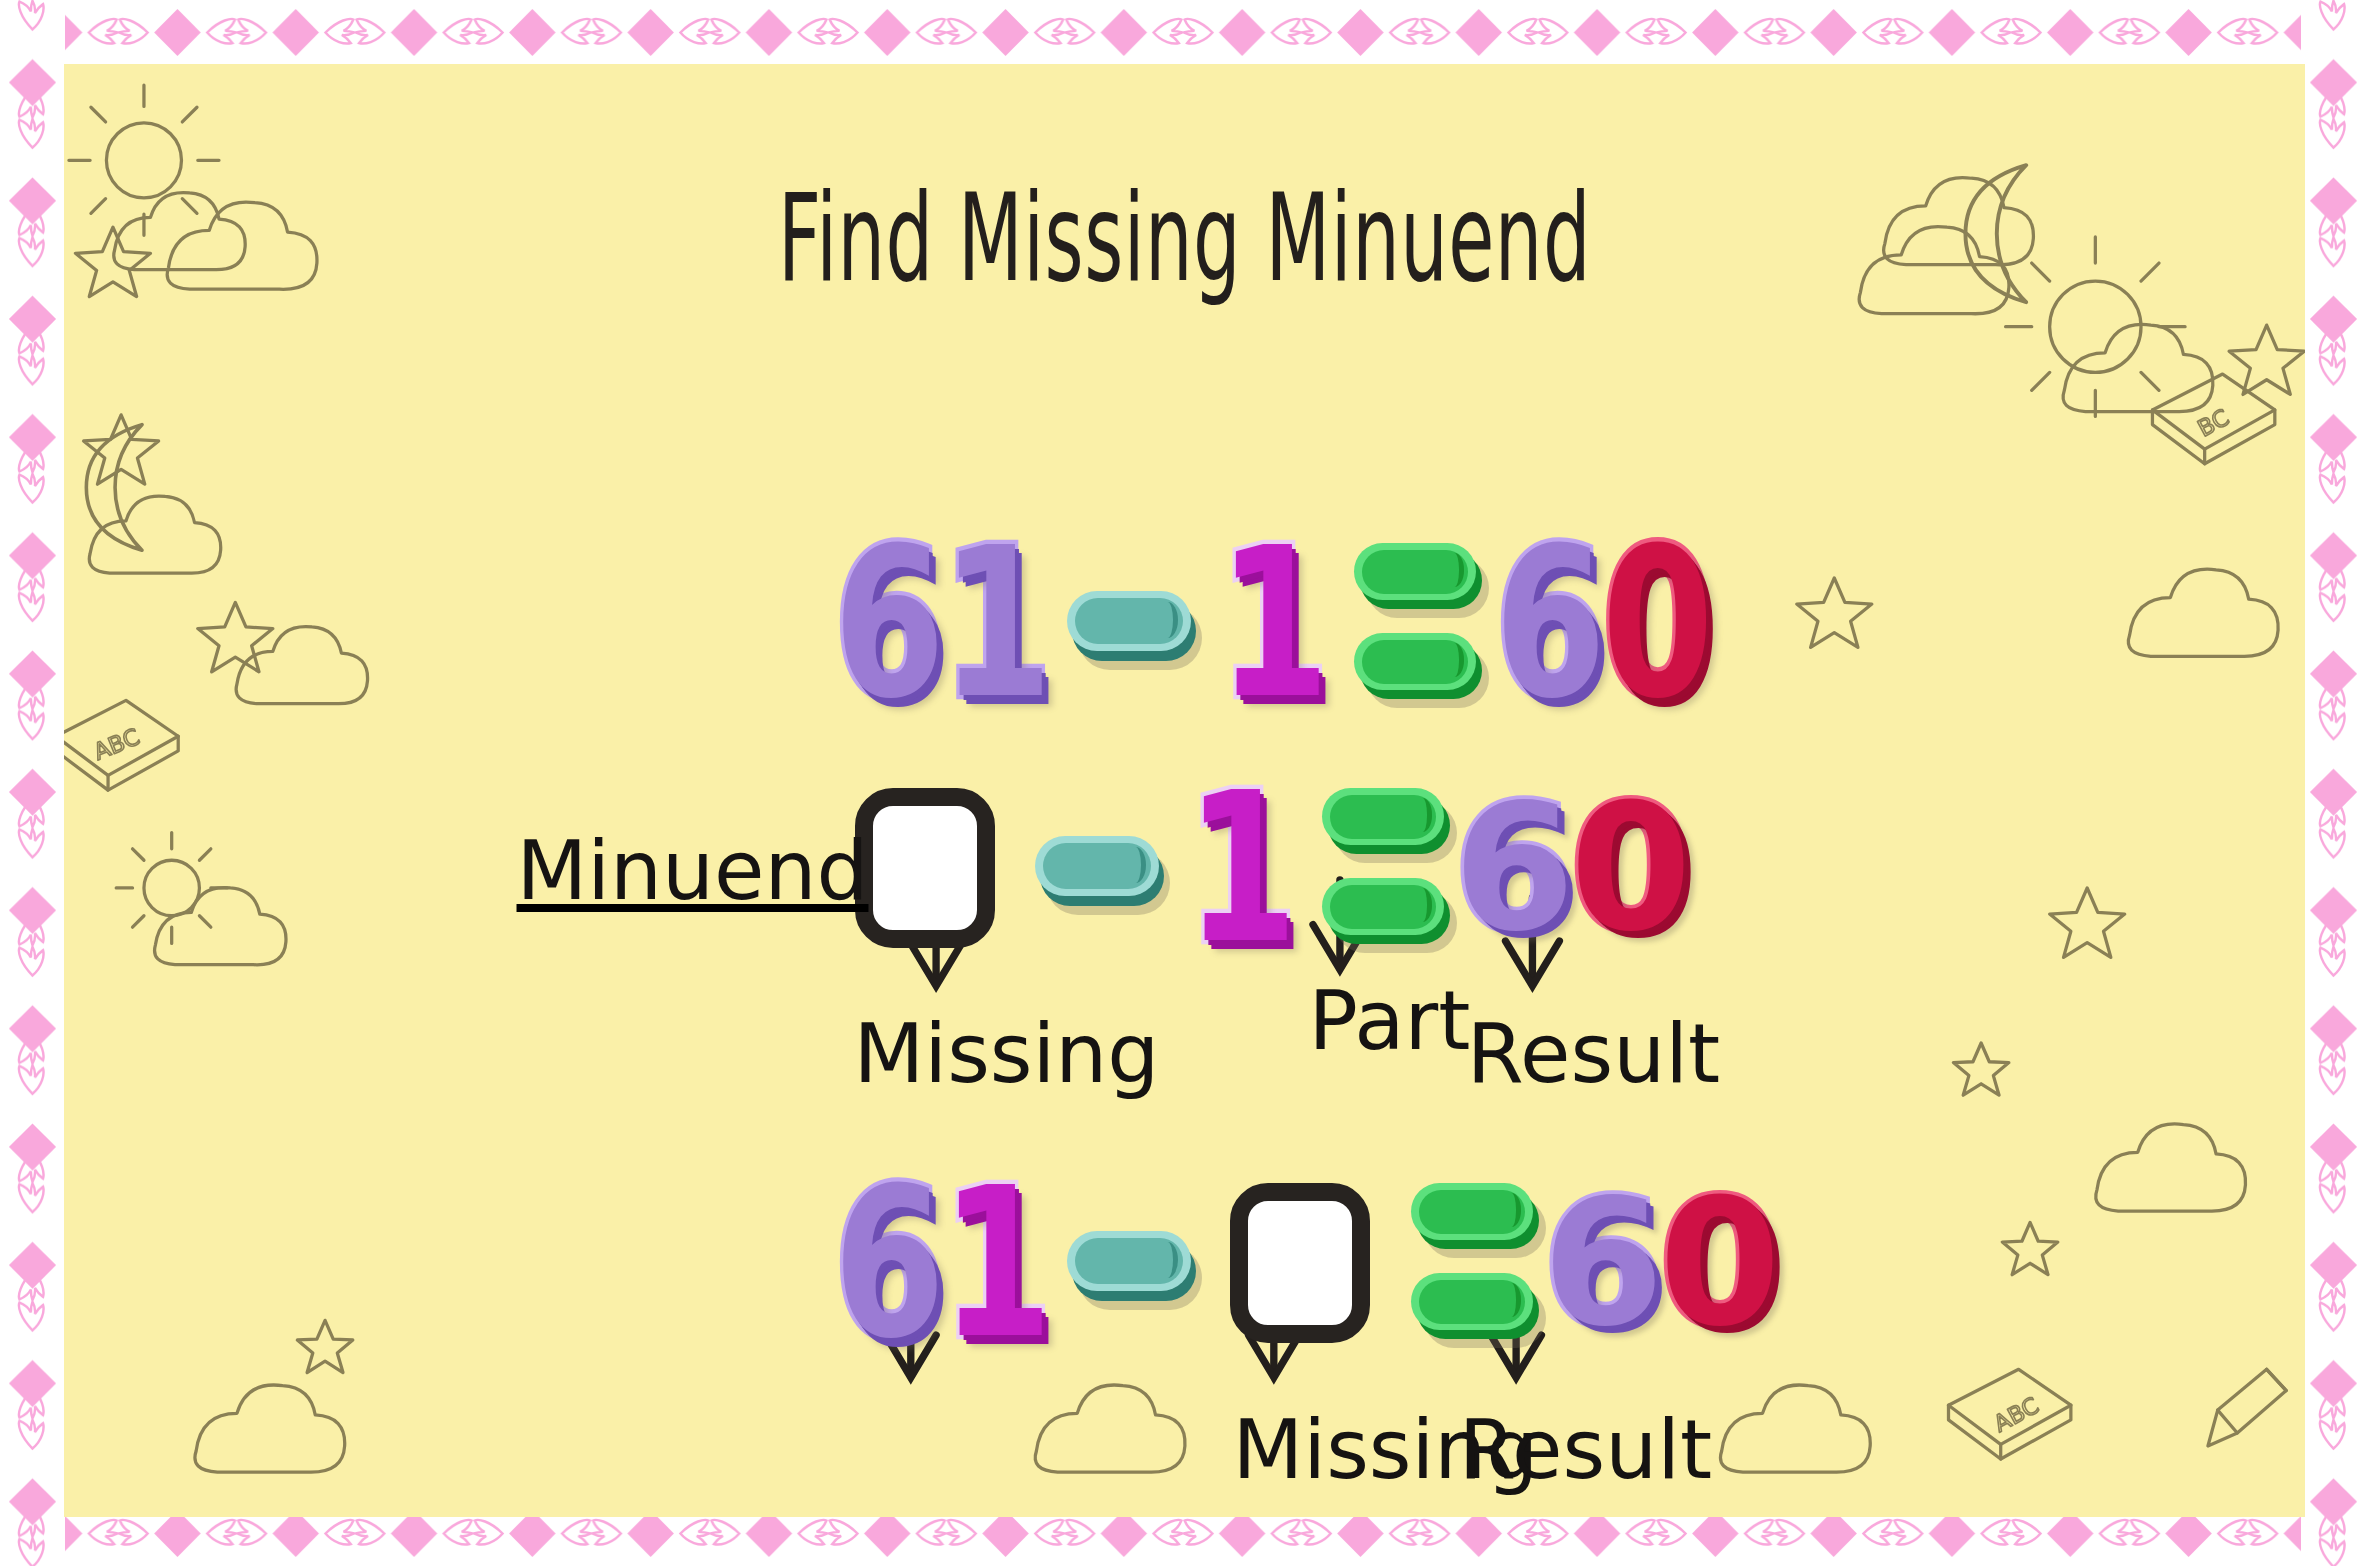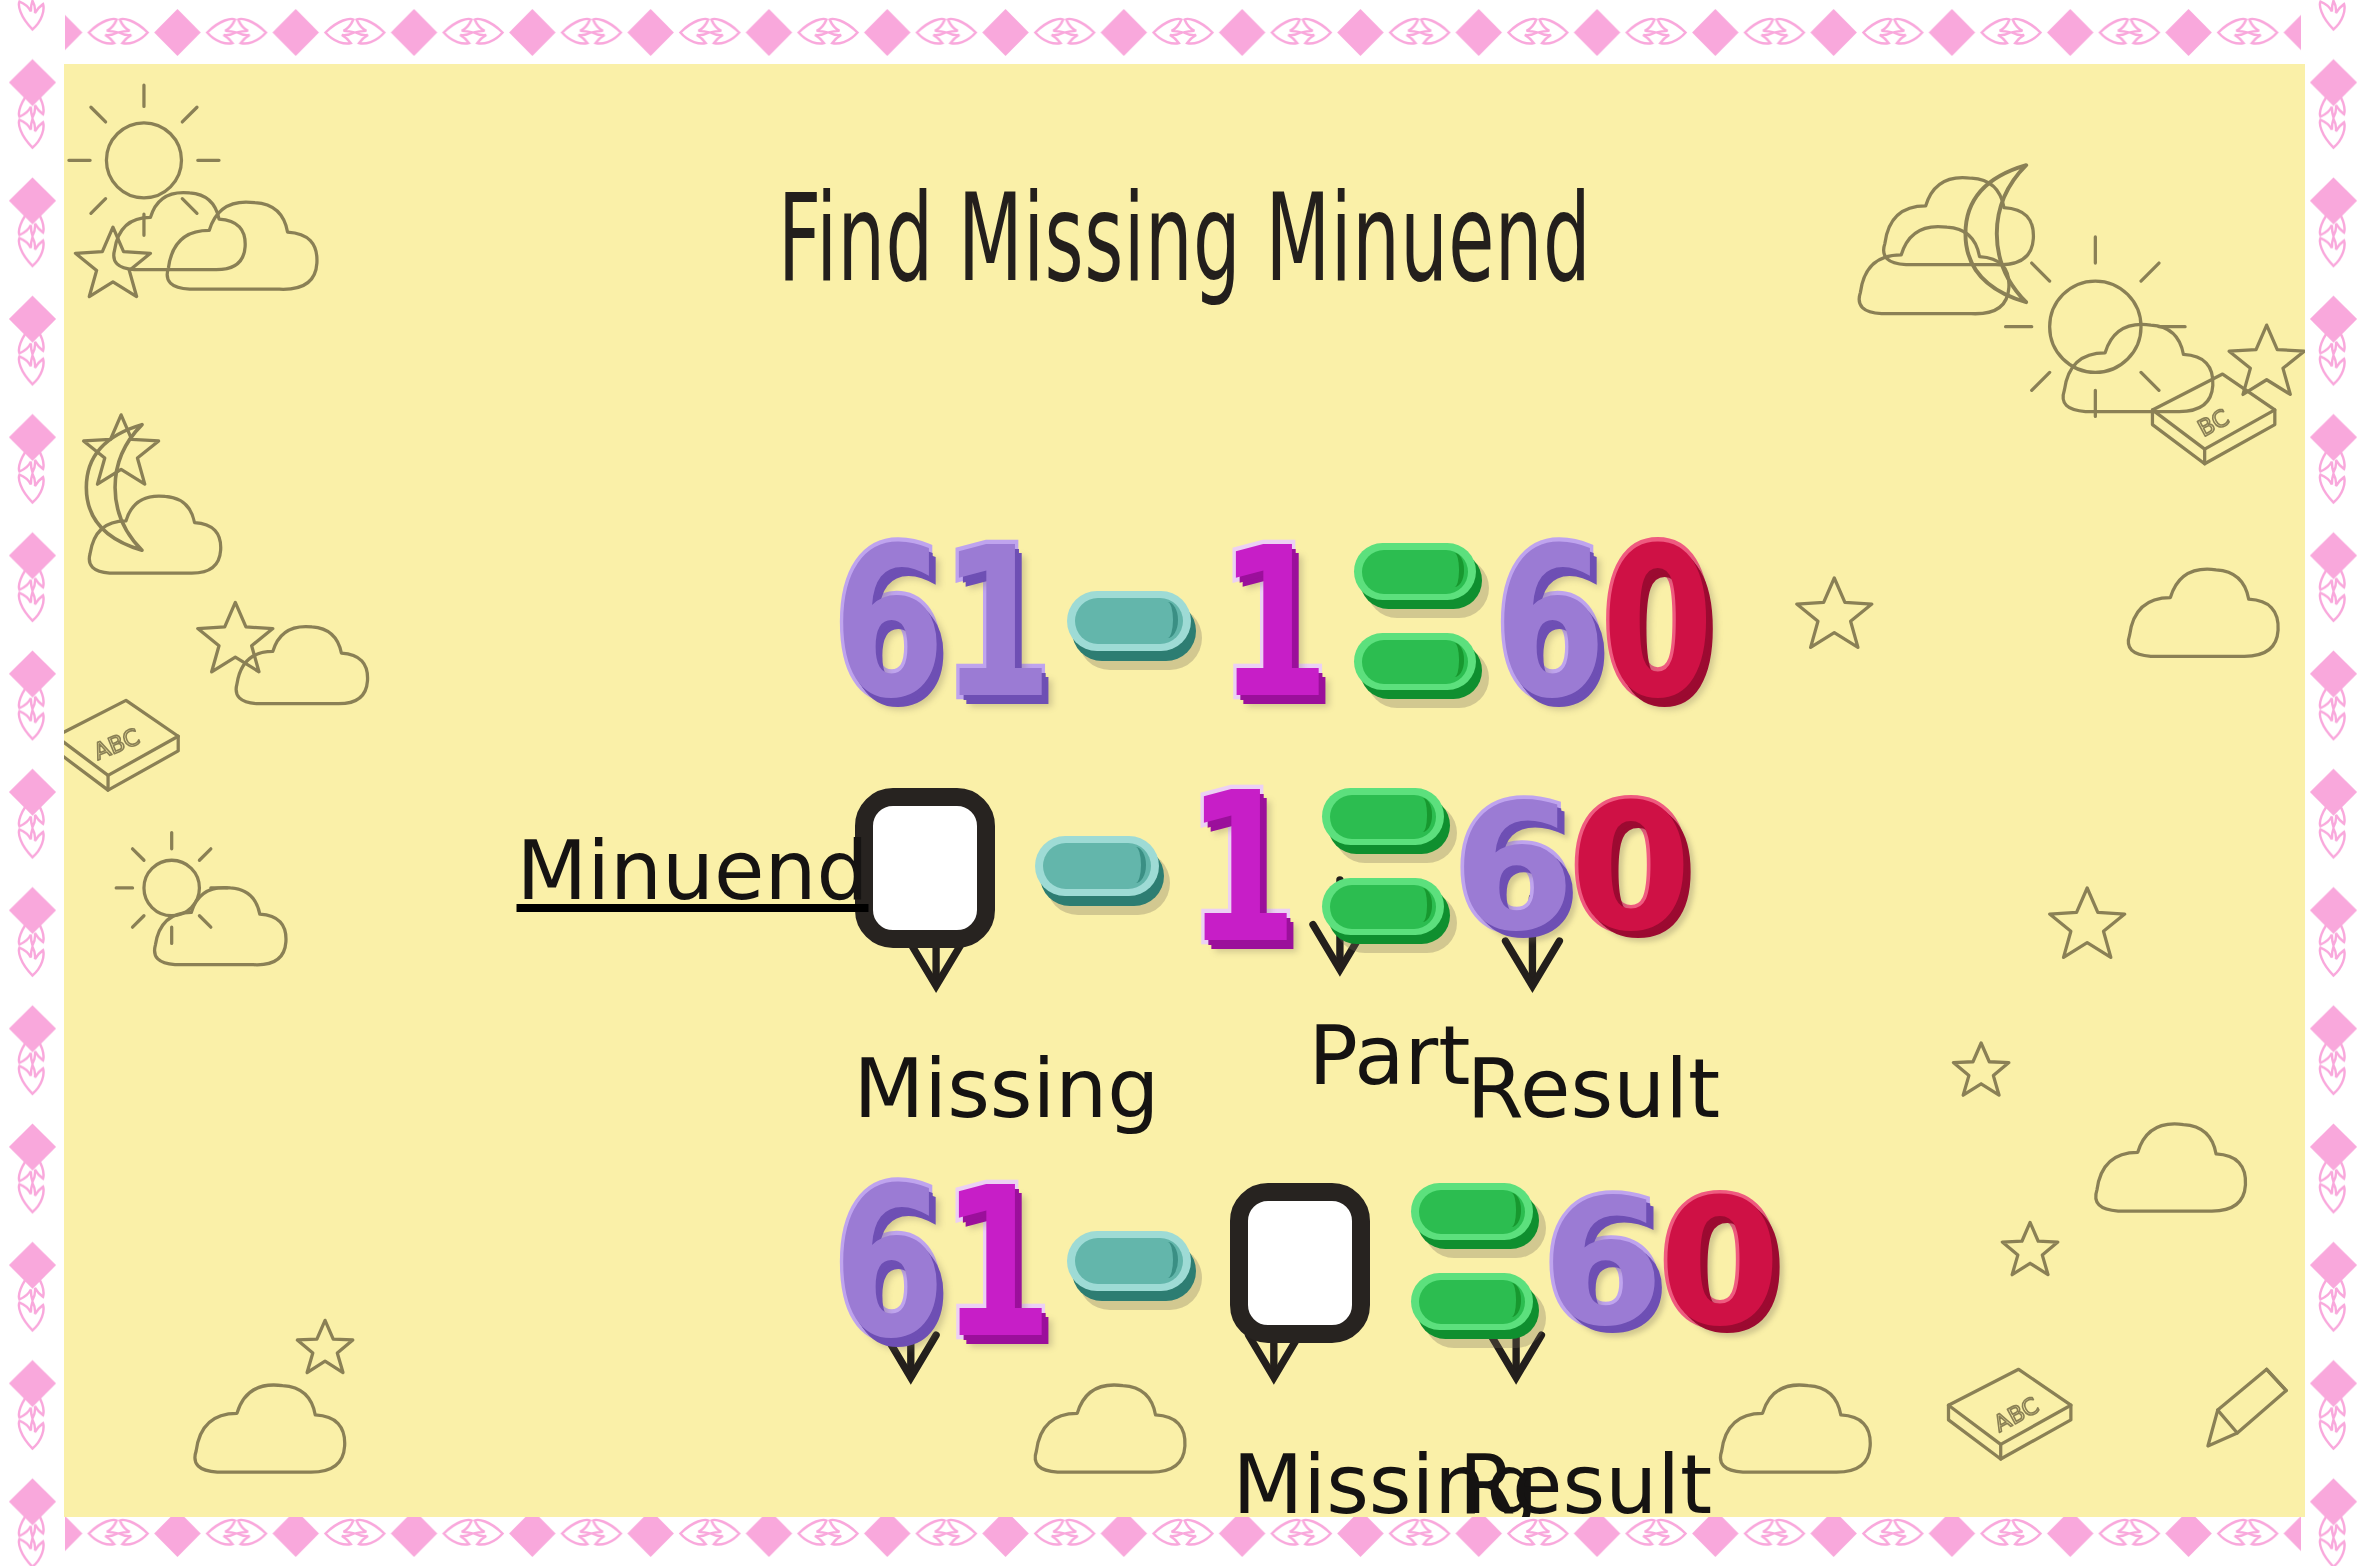--- a/index.html
+++ b/index.html
@@ -219,21 +219,20 @@
     text-align: center;
   }
   #lbl-minuend    { left: 343px; top: 759px;  width: 571px; text-decoration: underline; }
   #lbl-subtrahend { left: 228px; top: 1154px; width: 685px; }
 
   .under-label {
     position: absolute;
     font-size: 82px;
     text-align: center;
     width: 375px;
-    margin-top: 35px;
   }
   #lbl-missing-1 { left: 755px;  top: 942px; }
   #lbl-part      { left: 1138px; top: 909px; }
   #lbl-result-1  { left: 1342px; top: 942px; }
   #lbl-whole     { left: 734px;  top: 1338px; }
   #lbl-missing-2 { left: 1134px; top: 1338px; }
   #lbl-result-2  { left: 1334px; top: 1338px; }
 
   
   .arrow { position: absolute; }

